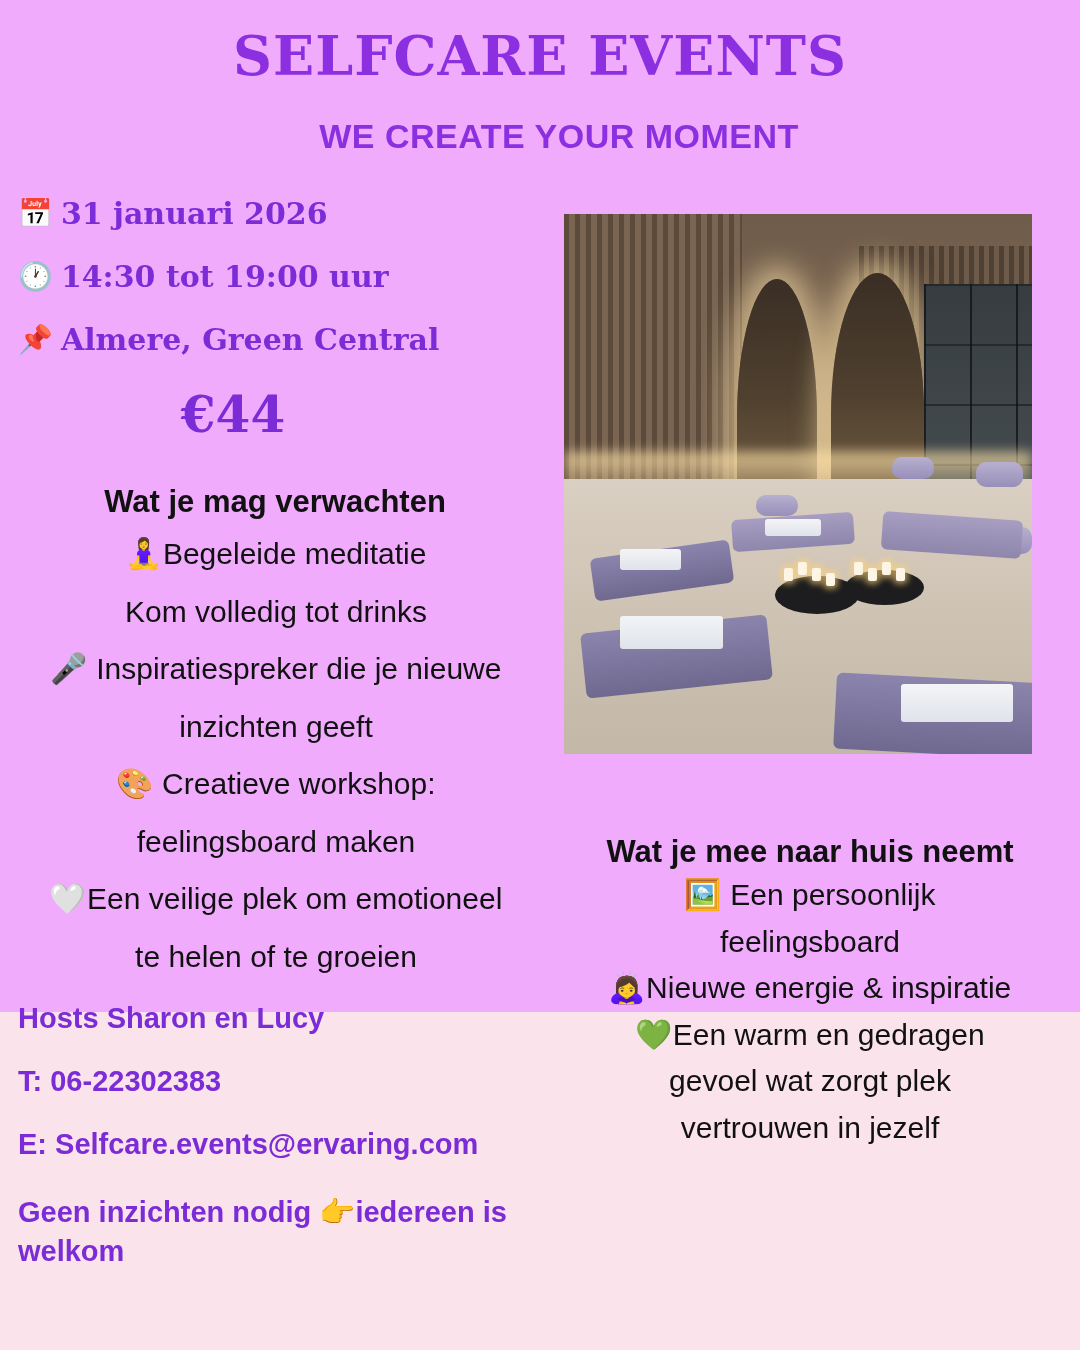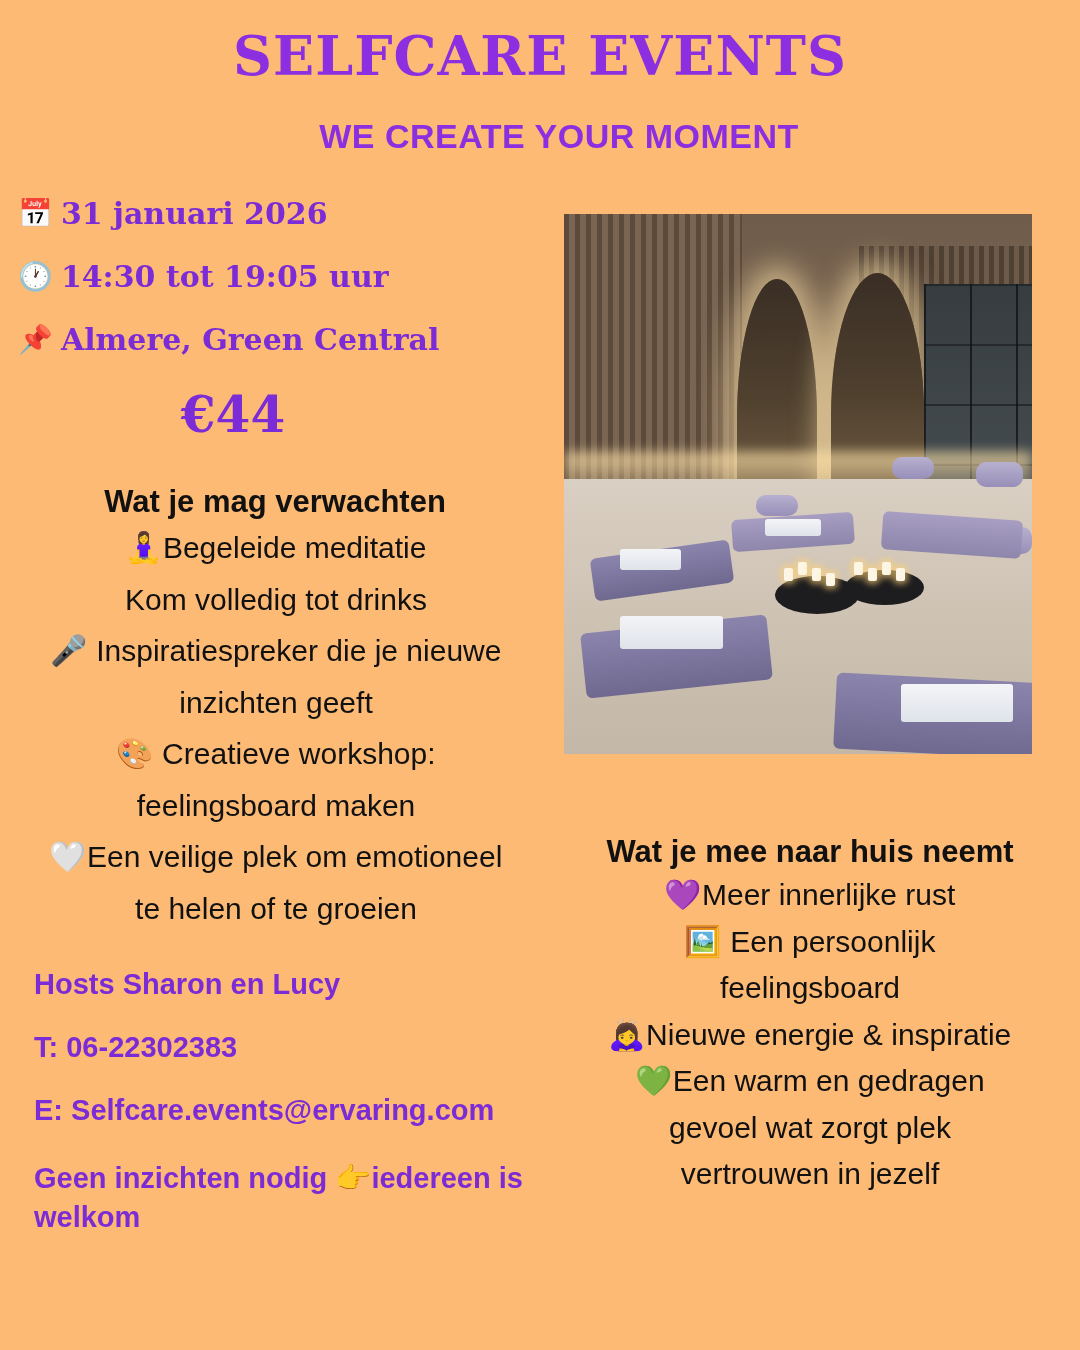--- a/index.html
+++ b/index.html
@@ -10,22 +10,22 @@
     width: 1080px;
     height: 1350px;
     background: #fbe3ec;
     font-family: "Liberation Sans", sans-serif;
     overflow: hidden;
     position: relative;
   }
   .page {
     position: relative;
     width: 1080px;
-    height: 1350px;
-    background: #fdba74;
+    height: 1012px;
+    background: #f0abfc;
   }
 
   
   .title {
     text-align: center;
     font-family: "DejaVu Serif", serif;
     font-weight: bold;
     font-size: 54px;
     letter-spacing: 1px;
     color: #8b2fe0;
@@ -101,26 +101,26 @@
   .expect-list {
     font-family: "Liberation Sans", sans-serif;
     font-size: 30px;
     color: #111;
     text-align: center;
     line-height: 1.55;
     margin: 0;
     padding: 0 4px 0 0;
   }
   .expect-list .li {
-    margin: 5px;
+    margin: 11px;
   }
 
   .contact {
-    margin-top: 38px;
-    padding-left: 34px;
+    margin-top: 24px;
+    padding-left: 18px;
   }
   .contact-line {
     font-family: "Liberation Sans", sans-serif;
     font-weight: bold;
     font-size: 29px;
     color: #7b2cd6;
     line-height: 1.0;
     margin: 0 0 34px 0;
   }
   .contact-line.wrap {
@@ -243,21 +243,21 @@
 
     <div class="left-col">
 
       <ul class="fact-list">
         <li class="fact">
           <span class="emo">📅</span>
           <span>31 januari 2026</span>
         </li>
         <li class="fact">
           <span class="emo">🕐</span>
-          <span>14:30 tot 19:05 uur</span>
+          <span>14:30 tot 19:00 uur</span>
         </li>
         <li class="fact">
           <span class="emo">📌</span>
           <span>Almere, Green Central</span>
         </li>
       </ul>
 
       <div class="price">€44</div>
 
       <div class="expect-head">Wat je mag verwachten</div>
@@ -318,21 +318,20 @@
 
         <div class="mat dark" style="left:4%;top:76%;width:40%;height:12%;transform:rotate(-6deg);"></div>
         <div class="towel" style="left:12%;top:74.5%;width:22%;height:6%;"></div>
 
         <div class="mat dark" style="left:58%;top:86%;width:45%;height:14%;transform:rotate(3deg);"></div>
         <div class="towel" style="left:72%;top:87%;width:24%;height:7%;"></div>
       </div>
 
       <div class="takeaway-head">Wat je mee naar huis neemt</div>
       <div class="takeaway-list">
-        <div class="li">💜Meer innerlijke rust</div>
         <div class="li">🖼️ Een persoonlijk</div>
         <div class="li">feelingsboard</div>
         <div class="li">🙇‍♀️Nieuwe energie &amp; inspiratie</div>
         <div class="li">💚Een warm en gedragen</div>
         <div class="li">gevoel wat zorgt plek</div>
         <div class="li">vertrouwen in jezelf</div>
       </div>
     </div>
 
   </div>

